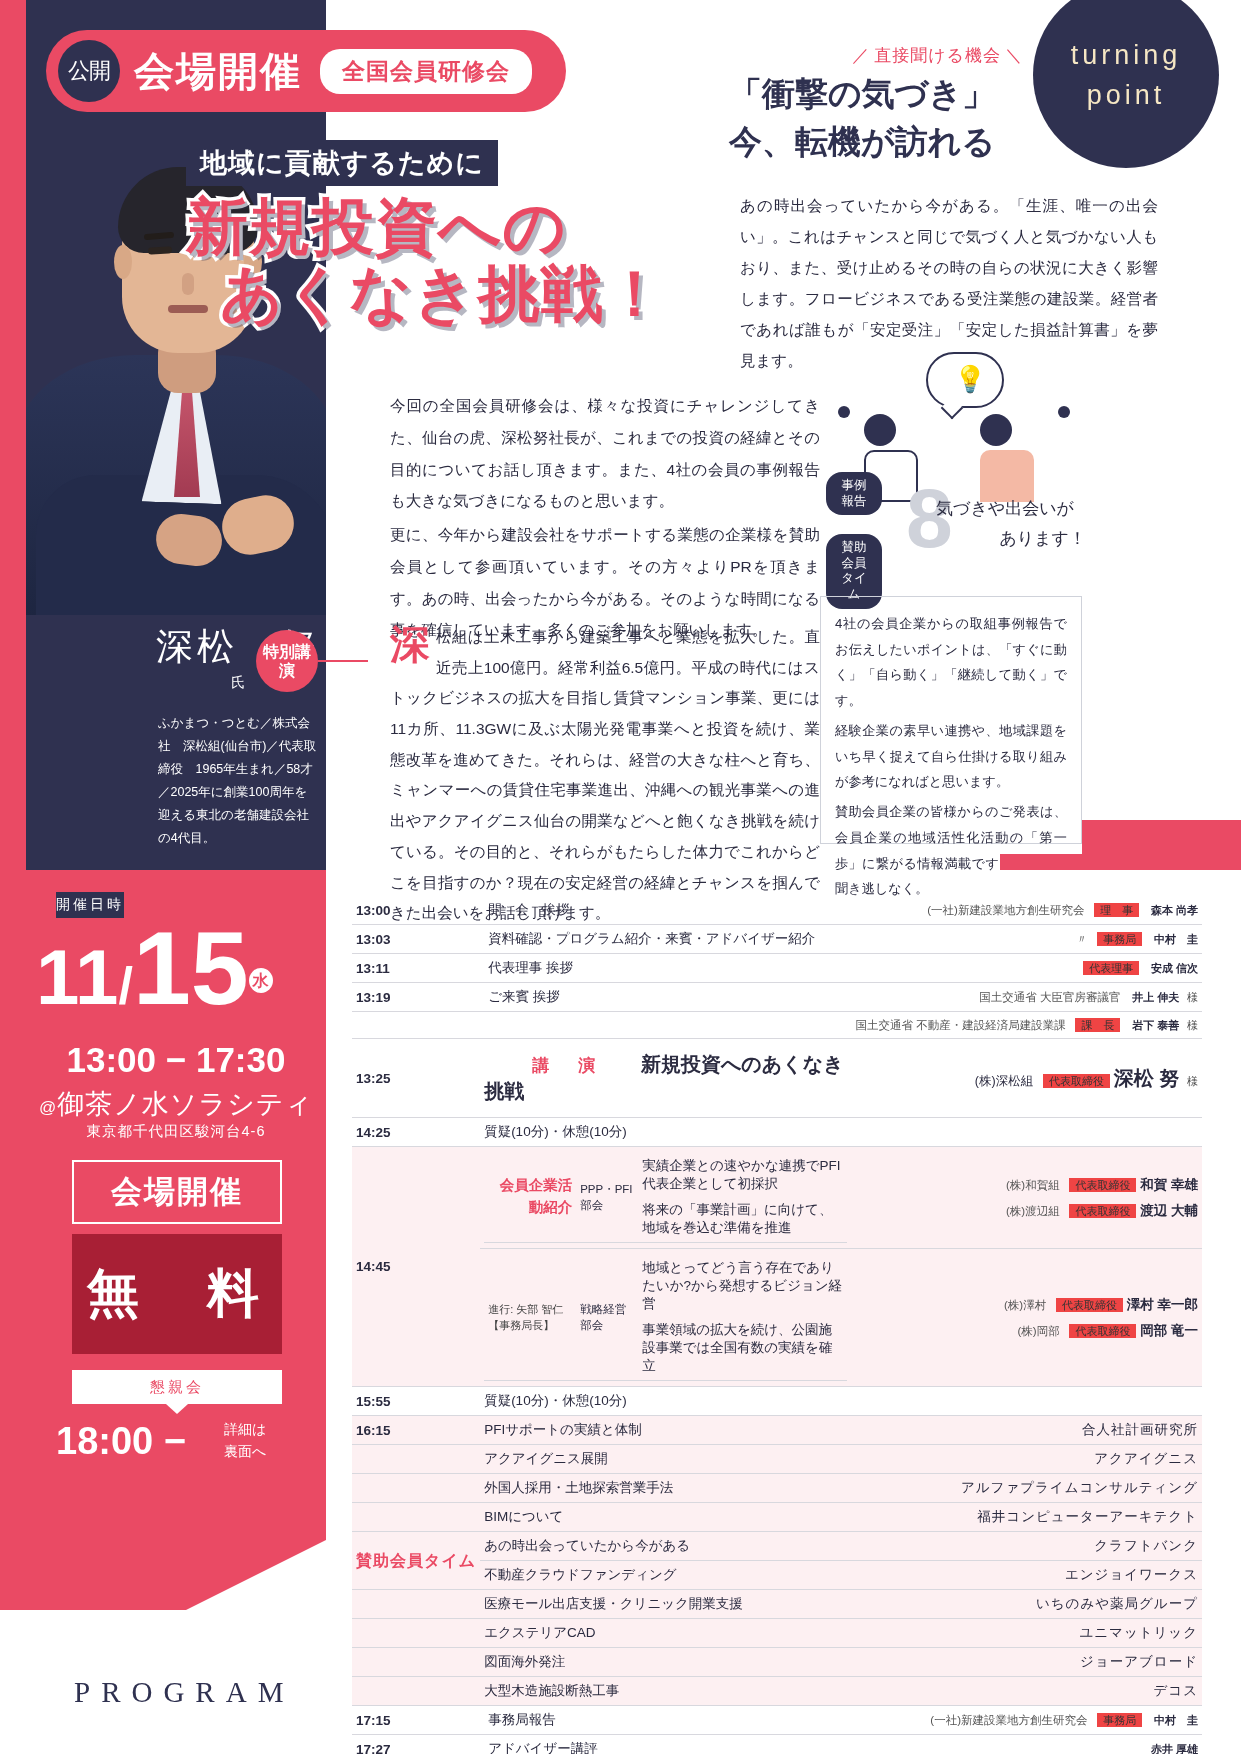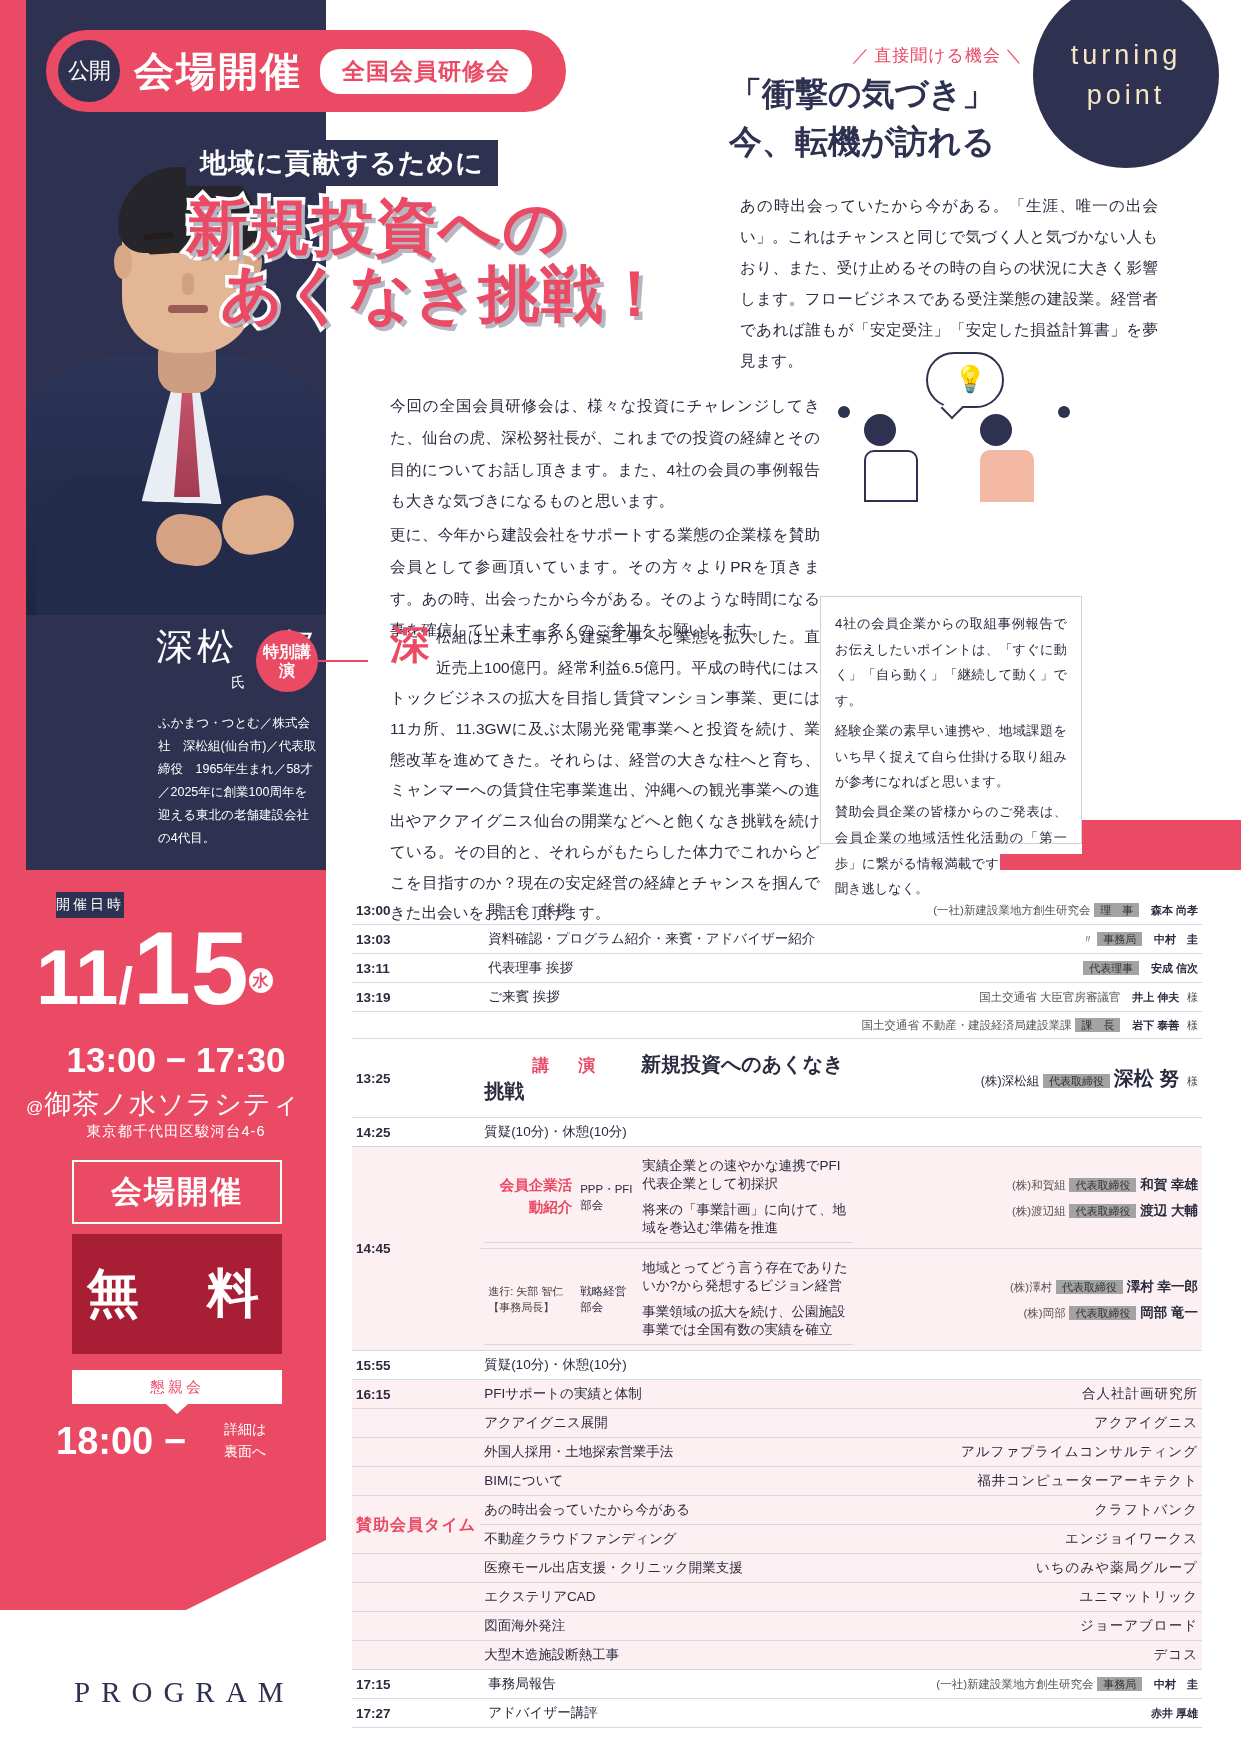--- a/index.html
+++ b/index.html
@@ -219,21 +219,21 @@
     font-size:78px; font-weight:bold; line-height:1;
   }
   .date .slash { font-size:52px; }
   .date .d15 { font-size:104px; }
   .date .you { font-size:16px; vertical-align:18px; background:#fff; color:#ea4a64; border-radius:50%; padding:4px 4px; }
   .time {
     position:absolute; left:0; top:170px; width:300px; text-align:center;
     font-size:35px; font-weight:bold;
   }
   .venue {
-    position:absolute; left:0; top:216px; width:300px; 
+    position:absolute; left:0; top:216px; width:300px; text-align:center;
     font-size:27px; letter-spacing:1px;
   }
   .venue .at { font-size:17px; }
   .addr {
     position:absolute; left:0; top:252px; width:300px; text-align:center; font-size:14.5px; letter-spacing:1px;
   }
   .box-kaijo {
     position:absolute; left:46px; top:290px; width:210px; height:64px;
     border:2px solid #fff; display:flex; align-items:center; justify-content:center;
     font-size:31px; font-weight:bold; letter-spacing:2px;
@@ -270,21 +270,21 @@
   
   .sched {
     position:absolute; left:352px; top:896px; width:850px;
     border-collapse:collapse; font-size:13.5px;
   }
   .sched td { border-bottom:1px solid #d8d8de; padding:5px 4px; vertical-align:middle; }
   .sched .tm { width:58px; font-weight:bold; color:#2b2b40; font-size:13.5px; white-space:nowrap; }
   .sched .c-title { padding-left:8px; }
   .sched .c-right { text-align:right; white-space:nowrap; }
   .sched .org { color:#555; font-size:11.5px; }
-  .sched .role { background:#a3a3a3; color:#333; font-size:11px; padding:1px 6px; }
+  .sched .role { background:#ef4444; color:#333; font-size:11px; padding:1px 6px; margin-left:6px; }
   .sched .person { font-weight:bold; font-size:11px; margin-left:8px; }
   .sched .sama { font-size:11px; color:#444; margin-left:4px; }
   .row-lecture td { padding:12px 4px; }
   .lec-label { color:#ea4a64; font-weight:bold; font-size:17px; letter-spacing:6px; padding-left:48px; }
   .lec-title { font-weight:bold; font-size:20px; }
   .lec-comp { font-size:12.5px; }
   .lec-person { font-weight:bold; font-size:20px; }
   .row-q td { background:#fdf0f2; }
   .shitsugi { padding-left:48px; font-size:13.5px; }
   .grp-label { color:#ea4a64; font-weight:bold; font-size:14.5px; line-height:1.5; }
@@ -376,20 +376,29 @@
     <div class="fig" style="left:44px; top:66px;">
       <div class="head"></div>
         <div class="body"></div>
     </div>
     <div class="fig fig2" style="left:160px; top:66px;">
       <div class="head"></div>
         <div class="body"></div>
     </div>
   </div>
 
+  <div class="num8-wrap">
+    <div class="tag" style="left:6px; top:22px; width:56px;">事例報告</div>
+    <div class="tag" style="left:6px; top:84px; width:56px;">賛助会員タイム</div>
+    <div class="big8">8</div>
+    <div class="kizuki">
+      <div>気づきや出会いが</div>
+      <div style="text-align:right">あります！</div>
+    </div>
+  </div>
 
   <div class="right-card">
     <p>4社の会員企業からの取組事例報告でお伝えしたいポイントは、「すぐに動く」「自ら動く」「継続して動く」です。</p>
     <p>経験企業の素早い連携や、地域課題をいち早く捉えて自ら仕掛ける取り組みが参考になればと思います。</p>
     <p>賛助会員企業の皆様からのご発表は、会員企業の地域活性化活動の「第一歩」に繋がる情報満載です。是非、お聞き逃しなく。</p>
   </div>
   <div class="pink-wedge"></div>
   <div class="pink-wedge2"></div>
 </div>
 

